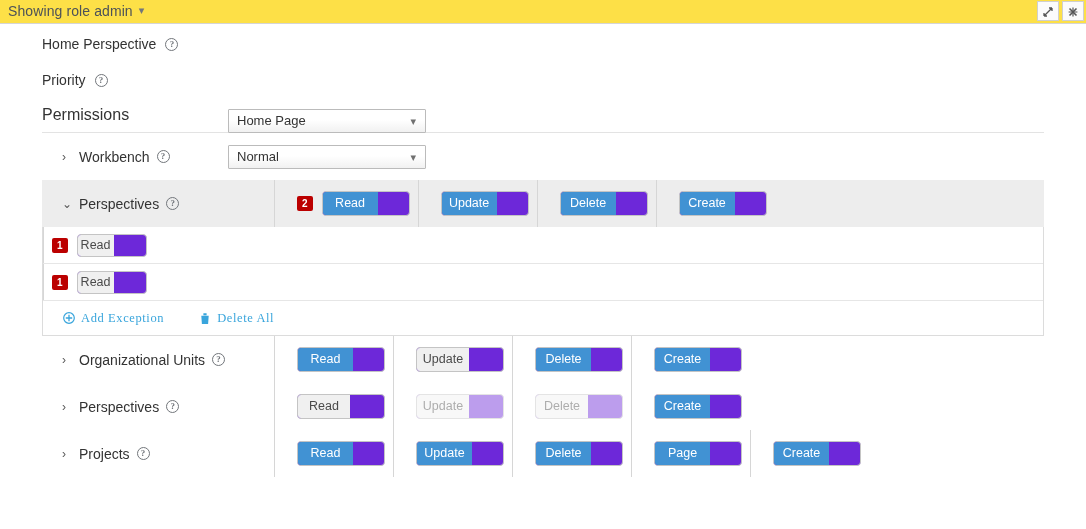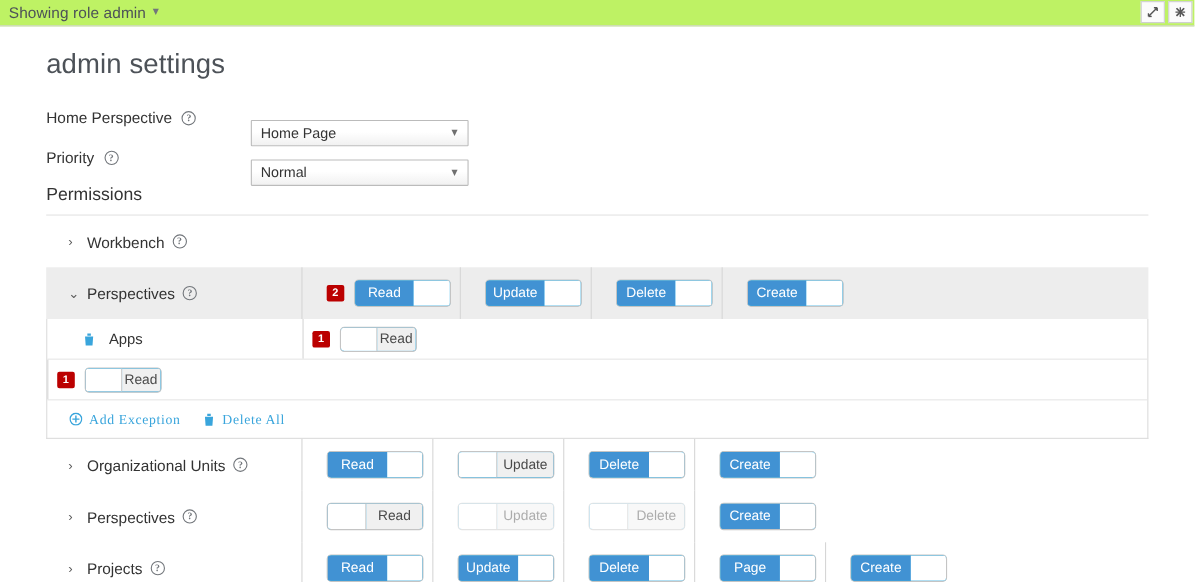--- a/index.html
+++ b/index.html
@@ -9,21 +9,21 @@
     background: #ffffff;
     font-family: "Liberation Sans", sans-serif;
     overflow: hidden;
   }
 
   
   .topbar {
     position: relative;
     height: 24px;
     border-bottom: 1px solid #d5d5d5;
-    background: #bef264;
+    background: #fde047;
   }
   .topbar-title {
     position: absolute;
     left: 8px; top: 3px;
     font-size: 14px;
     color: #4d5258;
     letter-spacing: .1px;
   }
   .caret-down {
     display: inline-block;
@@ -186,22 +186,23 @@
 
   
   .switch {
     width: 88px;
     height: 25px;
     border: 1px solid #c4c4c4;
     border-radius: 4px;
     overflow: hidden;
     display: flex;
     cursor: pointer;
-    background: #0ea5e9;
-    position: relative;
+    background: #6d28d9;
+    position: relative;
+    flex-direction: column;
   }
   .switch .seg {
     height: 100%;
     display: flex;
     align-items: center;
     font-size: 12.5px;
     line-height: 23px;
   }
   
   .switch.on .lbl {
@@ -265,21 +266,21 @@
     align-items: center;
     height: 100%;
     border-left: 1px solid #d6d6d6;
     padding-left: 8px;
     flex: 1;
   }
   .exc-actions {
     display: flex;
     height: 34px;
     padding-left: 20px;
-    gap: 20px;
+    gap: 35px;
   }
   .link-action {
     color: #39a5dc;
     font-size: 12.5px;
     font-family: "Liberation Serif", serif;
     letter-spacing: .6px;
     cursor: pointer;
     display: flex;
     align-items: center;
   }
@@ -302,21 +303,20 @@
       <svg width="10" height="10" viewBox="0 0 10 10">
         <path d="M1.5 1.5 L8.5 8.5 M8.5 1.5 L1.5 8.5" stroke="#555" stroke-width="1.6" fill="none"></path>
         <path d="M5 0.6 L5 9.4 M0.6 5 L9.4 5" stroke="#555" stroke-width="1.2" fill="none"></path>
       </svg>
     </div>
   </div>
 </div>
 
 <div class="page">
 
-  <div class="page-title">admin settings</div>
 
   <div class="form-row">
     <div class="form-label">
       <span>Home Perspective</span>
       <span class="help-icon">?</span>
     </div>
     <div class="dropdown" style="top:85px;">
       <span>Home Page</span>
       <span class="dd-caret">▾</span>
     </div>
@@ -377,26 +377,20 @@
             <div class="tgl-cell">
               <div class="switch on">
                 <span class="seg lbl">Create</span>
                 <span class="seg knob"></span>
               </div>
             </div>
           </div>
         </div>
         <div class="exc-panel">
           <div class="exc-row">
-            <div class="exc-name">
-              <span class="trash"><svg width="12" height="13" viewBox="0 0 12 13">
-                  <path d="M1 3.2h10M4.4 1.2h3.2v2H4.4zM2.3 3.8h7.4l-.6 8.2H2.9z" fill="#39a5dc"></path>
-                </svg></span>
-              <span>Apps</span>
-            </div>
             <div class="exc-toggles">
               <span class="badge">1</span>
               <div class="switch off sm">
                 <span class="seg knob"></span>
                 <span class="seg lbl">Read</span>
               </div>
             </div>
           </div>
           <div class="exc-row">
             <div class="exc-toggles">

